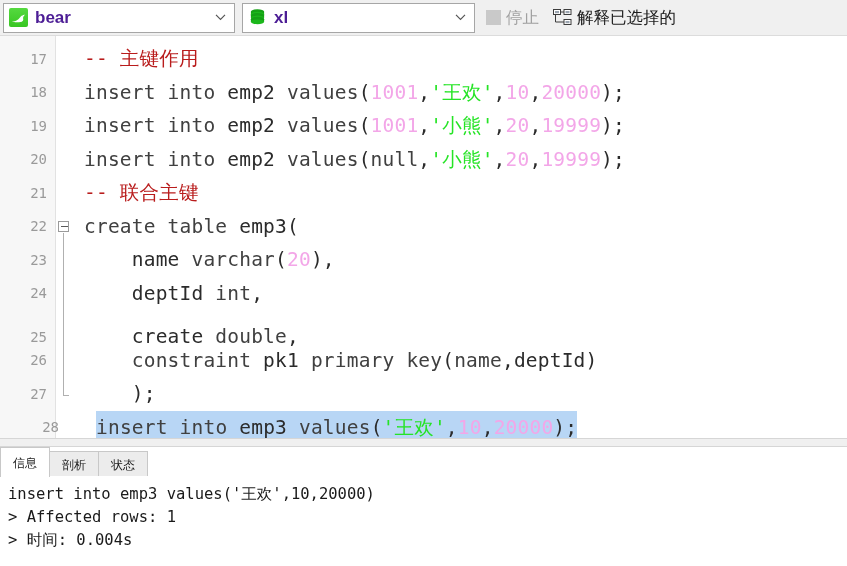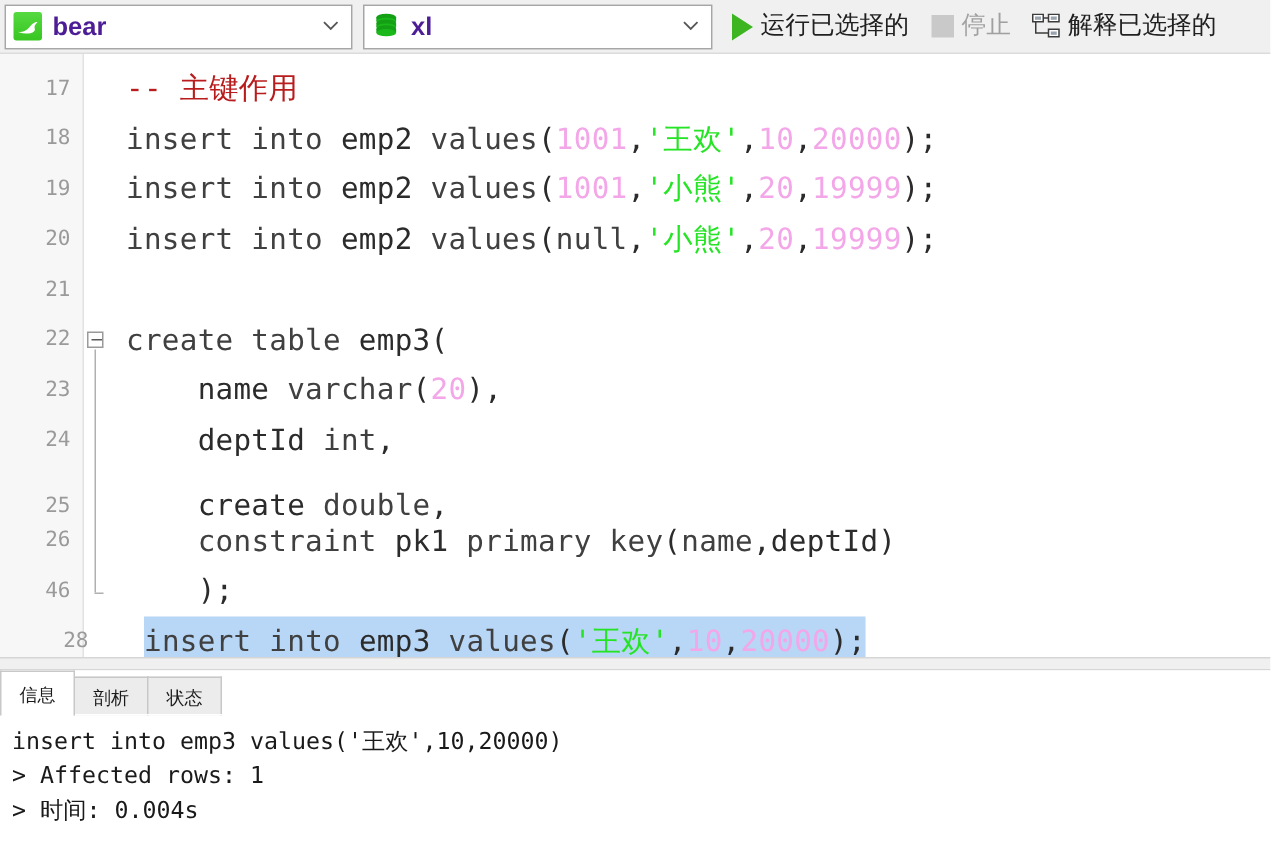--- a/index.html
+++ b/index.html
@@ -208,24 +208,20 @@
       </svg>
     </span>
     <span class="cmb-label">xl</span>
     <span class="caret">
       <svg width="11" height="7" viewBox="0 0 11 7">
           <path d="M1 1l4.5 4.5L10 1" stroke="#555" stroke-width="1.2" fill="none"></path>
         </svg>
     </span>
   </div>
 
-  <div class="tbtn" style="margin-left:9px;">
-    <span class="play-tri"></span>
-    <span class="tlabel">运行已选择的</span>
-  </div>
 
   <div class="tbtn disabled" style="margin-left:7px;">
     <span class="stop-sq"></span>
     <span class="tlabel">停止</span>
   </div>
 
   <div class="tbtn" style="margin-left:6px;">
     <span class="explain-ico">
       <svg width="19" height="17" viewBox="0 0 19 17">
         <rect x="0.5" y="0.5" width="7" height="5" fill="#fff" stroke="#3c3c3c"></rect>
@@ -257,20 +253,21 @@
       <div class="line" style="position: absolute; top: 73px; left: 0px; width: 847px;">
         <span class="lnum">19</span>
         <span class="ltext"><span class="kw">insert into</span><span class="id"> emp2 </span><span class="kw">values</span><span class="punc">(</span><span class="num">1001</span><span class="punc">,</span><span class="str">'小熊'</span><span class="punc">,</span><span class="num">20</span><span class="punc">,</span><span class="num">19999</span><span class="punc">);</span></span>
       </div>
       <div class="line" style="position: absolute; top: 106.5px; left: 0px; width: 847px;">
         <span class="lnum">20</span>
         <span class="ltext"><span class="kw">insert into</span><span class="id"> emp2 </span><span class="kw">values</span><span class="punc">(</span><span class="kw">null</span><span class="punc">,</span><span class="str">'小熊'</span><span class="punc">,</span><span class="num">20</span><span class="punc">,</span><span class="num">19999</span><span class="punc">);</span></span>
       </div>
       <div class="line" style="position: absolute; top: 140px; left: 0px; width: 847px;">
         <span class="lnum">21</span>
+        <span class="ltext"><span class="cmt">-- 联合主键</span></span>
       </div>
       <div class="line" style="position: absolute; top: 173.5px; left: 0px; width: 847px;">
         <span class="lnum">22</span>
         <span class="ltext"><span class="kw">create table</span><span class="id"> emp3</span><span class="punc">(</span></span>
       </div>
       <div class="line" style="position: absolute; top: 207px; left: 0px; width: 847px;">
         <span class="lnum">23</span>
         <span class="ltext"><span class="id">    name </span><span class="kw">varchar</span><span class="punc">(</span><span class="num">20</span><span class="punc">),</span></span>
       </div>
       <div class="line" style="position: absolute; top: 240.5px; left: 0px; width: 847px;">
@@ -279,21 +276,21 @@
       </div>
       <div class="line" style="position: absolute; top: 284px; left: 0px; width: 736px;">
         <span class="lnum">25</span>
         <span class="ltext"><span class="id">    create </span><span class="kw">double</span><span class="punc">,</span></span>
       </div>
       <div class="line" style="position: absolute; top: 307.5px; left: 0px; width: 847px;">
         <span class="lnum">26</span>
         <span class="ltext"><span class="id">    </span><span class="kw">constraint</span><span class="id"> pk1 </span><span class="kw">primary key</span><span class="punc">(</span><span class="kw">name</span><span class="punc">,</span><span class="id">deptId</span><span class="punc">)</span></span>
       </div>
       <div class="line" style="position: absolute; top: 341px; left: 0px; width: 847px;">
-        <span class="lnum">46</span>
+        <span class="lnum">27</span>
         <span class="ltext"><span class="punc">    );</span></span>
       </div>
       <div class="line sel" style="position: absolute; top: 374.5px; left: 0px; width: 847px; margin-left: 12px;">
         <span class="lnum">28</span>
         <span class="ltext"><span class="kw">insert into</span><span class="id"> emp3 </span><span class="kw">values</span><span class="punc">(</span><span class="str">'王欢'</span><span class="punc">,</span><span class="num">10</span><span class="punc">,</span><span class="num">20000</span><span class="punc">);</span></span>
       </div>
     </div>
 <div class="fold-box" style="top: 184.5px;"></div>
     <div class="fold-guide" style="top: 196.5px; height: 162.5px;"></div>
     <div class="fold-foot" style="left: 63px; top: 359px;"></div>

